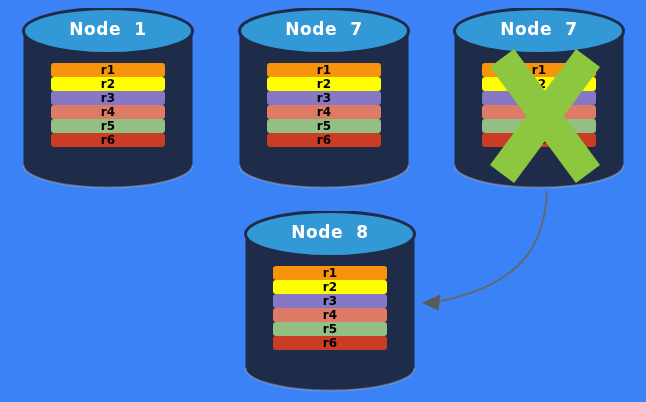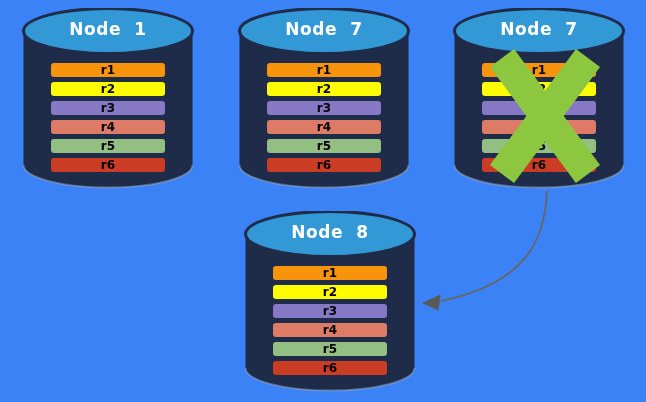--- a/index.html
+++ b/index.html
@@ -8,21 +8,21 @@
     font-family:"DejaVu Sans","Liberation Sans",sans-serif;overflow:hidden;
   }
   .node{position:absolute;width:172px;height:181px;}
   .cyl{position:absolute;left:0;top:0;width:172px;height:181px;}
   .title{
     position:absolute;top:11px;left:0;right:0;text-align:center;
     color:#ffffff;font-weight:bold;font-size:17px;letter-spacing:0.5px;word-spacing:7px;
   }
   .rows{
     position:absolute;top:55px;left:29px;width:114px;
-    display:flex;flex-direction:column;gap:5px;
+    display:flex;flex-direction:column;
   }
   .row{
     height:14px;border-radius:3px;text-align:center;
     font-size:12px;line-height:14px;font-weight:bold;color:#000000;
   }
   .xmark{position:absolute;left:24px;top:35px;width:136px;height:146px;}
   .arrow-layer{position:absolute;left:0;top:0;width:646px;height:402px;pointer-events:none;}
 </style>
 </head>
 <body>

